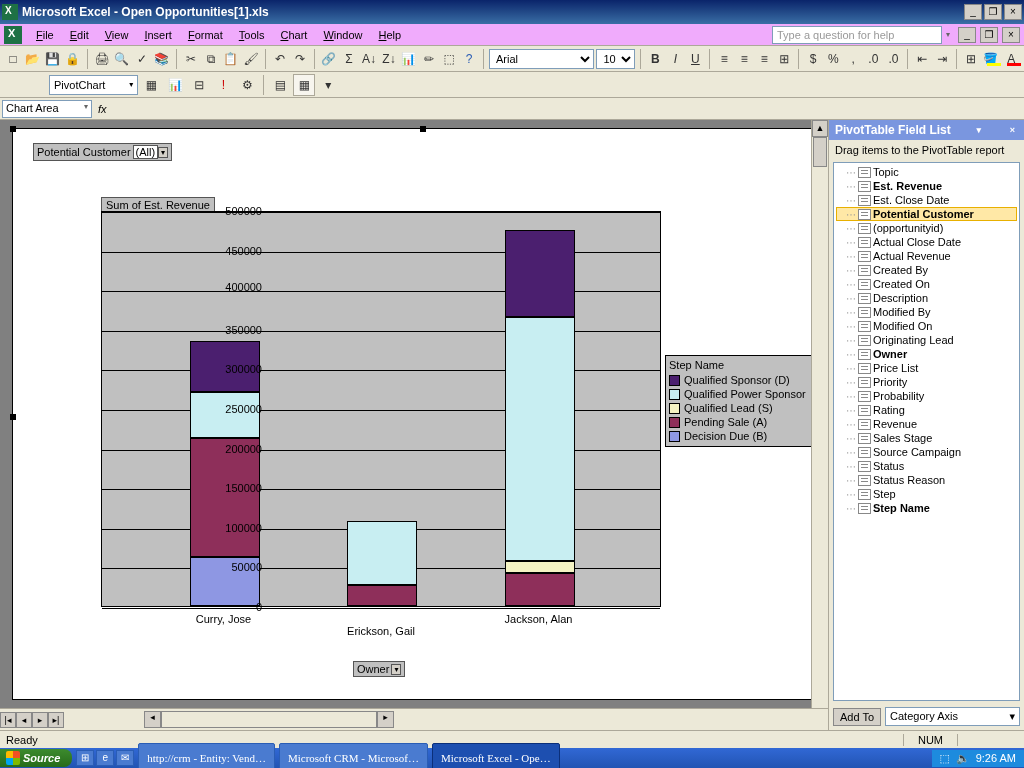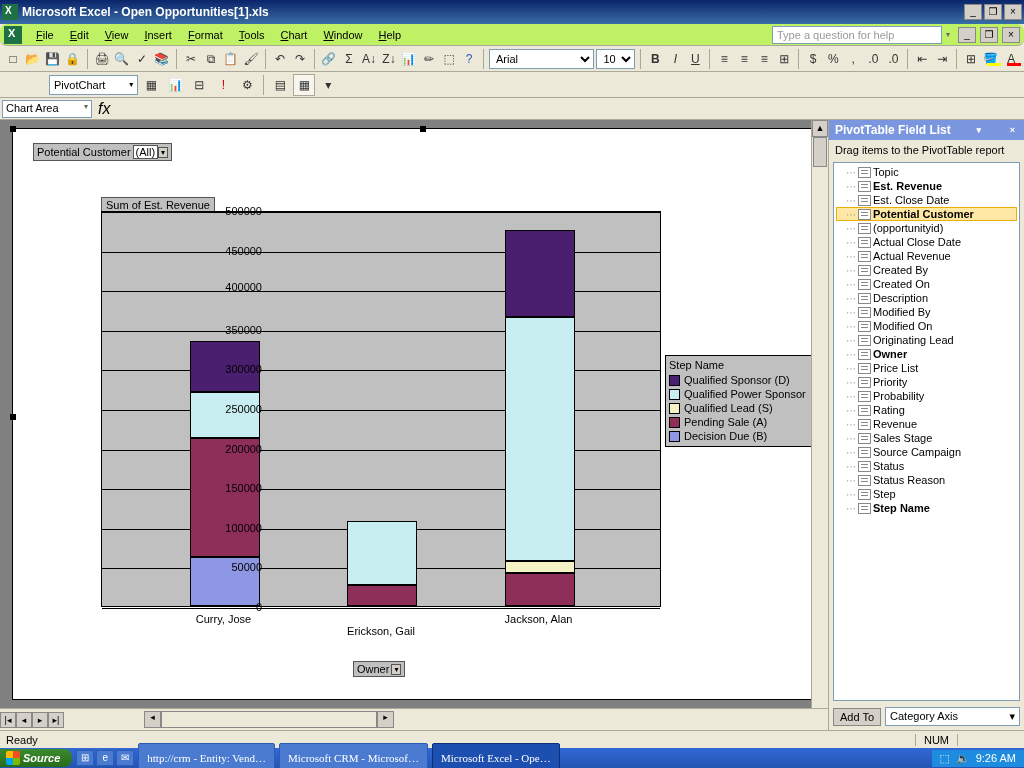--- a/index.html
+++ b/index.html
@@ -6,21 +6,21 @@
 body { font-family: Tahoma, Arial, sans-serif; font-size: 11px; background: #ece9d8; width: 1024px; height: 768px; overflow: hidden; }
 
 
 .titlebar { height: 24px; background: linear-gradient(#0a246a, #3a6ea5); color: #fff; display: flex; align-items: center; padding: 0 2px; }
 .titlebar .app-icon { width: 16px; height: 16px; background: #1e7145; margin-right: 4px; display: inline-block; position: relative; }
 .titlebar .app-icon::after{content:"X"; position:absolute; font-size:10px; font-weight:bold; color:#fff; left:3px; top:1px;}
 .titlebar .title { font-weight: bold; font-size: 12px; flex: 1; }
 .titlebar .winbtn { width: 18px; height: 16px; margin-left: 2px; background: #d4d0c8; border: 1px solid #888; text-align: center; font-size: 10px; line-height: 14px; color:#000; }
 
 
-.menubar { height: 22px; display: flex; align-items: center; padding: 0 4px; background: #bef264; border-bottom:1px solid #aca899;border-radius:7px; }
+.menubar { height: 22px; display: flex; align-items: center; padding: 0 4px; background: #f0abfc; border-bottom:1px solid #aca899; }
 .menubar .app-icon2 { width: 18px; height: 18px; background: #1e7145; margin-right: 6px; display:inline-block; position:relative;}
 .menubar .app-icon2::after{content:"X"; position:absolute; color:#fff; font-size:11px; font-weight:bold; left:4px; top:1px;}
 .menubar .menuitem { padding: 2px 8px; cursor: default; }
 .menubar .menuitem u { text-decoration: underline; }
 .menubar .helpbox { margin-left: auto; width: 170px; height: 18px; border: 1px solid #7f9db9; background: #fff; color: #999; padding: 2px 4px; font-size: 11px; }
 .menubar .dropdown-arrow{ width:12px; font-size:8px; text-align:center; color:#666;}
 .menubar .winclose { width: 18px; height: 16px; margin-left: 4px; background: #d4d0c8; border: 1px solid #888; text-align: center; font-size: 10px; line-height: 14px; }
 
 
 .toolbar { display: flex; align-items: center; height: 26px; background: #ece9d8; border-bottom: 1px solid #aca899; padding: 0 4px; gap: 2px; }
@@ -35,21 +35,21 @@
 
 
 .pivot-toolbar { display:flex; align-items:center; height:26px; background:#ece9d8; border-bottom:1px solid #aca899; padding:0 4px; gap:2px;}
 .pivot-label{ background:#fff; border:1px solid #7f9db9; padding:1px 4px; height:20px; display:flex; align-items:center;margin-left:45px;}
 .pivot-label .dd{ margin-left:24px; font-size:8px;}
 
 
 .formula-bar { display:flex; align-items:center; height:22px; background:#ece9d8; border-bottom:1px solid #aca899; padding:0 2px;}
 .name-box{ width:90px; height:18px; border:1px solid #7f9db9; background:#fff; padding:1px 3px;}
 .name-box .dd{ float:right; font-size:8px; color:#666;}
-.fx-label{ margin:0 6px; font-style:italic; font-size:16px;}
+.fx-label{ margin:0 6px; font-style:italic; font-size:11px;}
 
 
 .workspace { position: absolute; top: 120px; left: 0; right: 0; bottom: 38px; display: flex; background:#808080;}
 .chart-area { flex: 1; position: relative; overflow:hidden;}
 .chart-canvas { position:absolute; left:12px; top:8px; right:0; bottom:30px; background:#fff; border:1px solid #000;}
 .chart-canvas .handle{ position:absolute; width:6px; height:6px; background:#000;}
 
 .page-filter{ position:absolute; left:20px; top:14px; background:#c0c0c0; border:1px solid #555; padding:1px 3px; display:flex; align-items:center;}
 .page-filter .val{ background:#fff; border:1px solid #555; padding:0 2px; margin-left:2px;}
 .page-filter .dd{ font-size:8px; padding:0 2px; border:1px solid #555; background:#d4d0c8;}
@@ -99,21 +99,21 @@
 .field-item .ficon::before{ top:2px;}
 .field-item .ficon::after{ top:5px;}
 .field-item.bold .fname{ font-weight:bold;}
 .field-item.selected{ background:#ffe8a6; border:1px solid #e8b000; padding:0 1px;}
 .pane-footer{ padding:4px; display:flex; gap:4px; align-items:center;}
 .pane-footer .addbtn{ border:1px solid #888; background:#d4d0c8; padding:2px 6px;}
 .pane-footer .axis-select{ flex:1; border:1px solid #7f9db9; background:#fff; padding:2px 4px; display:flex; justify-content:space-between;}
 
 
 .statusbar{ position:absolute; left:0; right:0; height:18px; bottom:20px; background:#ece9d8; border-top:1px solid #aca899; display:flex; align-items:center; padding:0 6px; font-size:11px;}
-.statusbar .numlock{ margin-left:auto; padding:0 8px; border-left:1px solid #aca899; border-right:1px solid #aca899;}
+.statusbar .numlock{ margin-left:auto; padding:0 14px; border-left:1px solid #aca899; border-right:1px solid #aca899;}
 
 
 .taskbar{ position:absolute; left:0; right:0; bottom:0; height:20px; background:linear-gradient(#3168d5,#2254b3); display:flex; align-items:center; color:#fff; font-size:11px;}
 .startbtn{ background:linear-gradient(#3c8b2e,#276b1a); padding:2px 12px 2px 6px; font-weight:bold; font-style:italic; border-radius:0 8px 8px 0; display:flex; align-items:center; gap:3px;}
 .startbtn .winlogo{ width:14px; height:14px; background:conic-gradient(#f25022 0 25%, #7fba00 0 50%, #00a4ef 0 75%, #ffb900 0 100%); border-radius:2px;}
 .qlaunch{ display:flex; gap:2px; margin-left:4px;}
 .qlaunch .qicon{ width:18px; height:16px; background:#4a7bd0; border:1px solid #2a5db5; font-size:10px; text-align:center; line-height:14px;}
 .taskbtn{ margin-left:4px; padding:8px 8px; background:#4a7bd0; border:1px solid #2a5db5; border-radius:2px; max-width:160px; overflow:hidden; white-space:nowrap; text-overflow:ellipsis;font-family:Liberation Serif, serif;}
 .taskbtn.active{ background:#1d4fb0; border-color:#0b2f7a;}
 .tray{ margin-left:auto; background:#1d8bde; padding:2px 8px; display:flex; align-items:center; gap:6px;}

